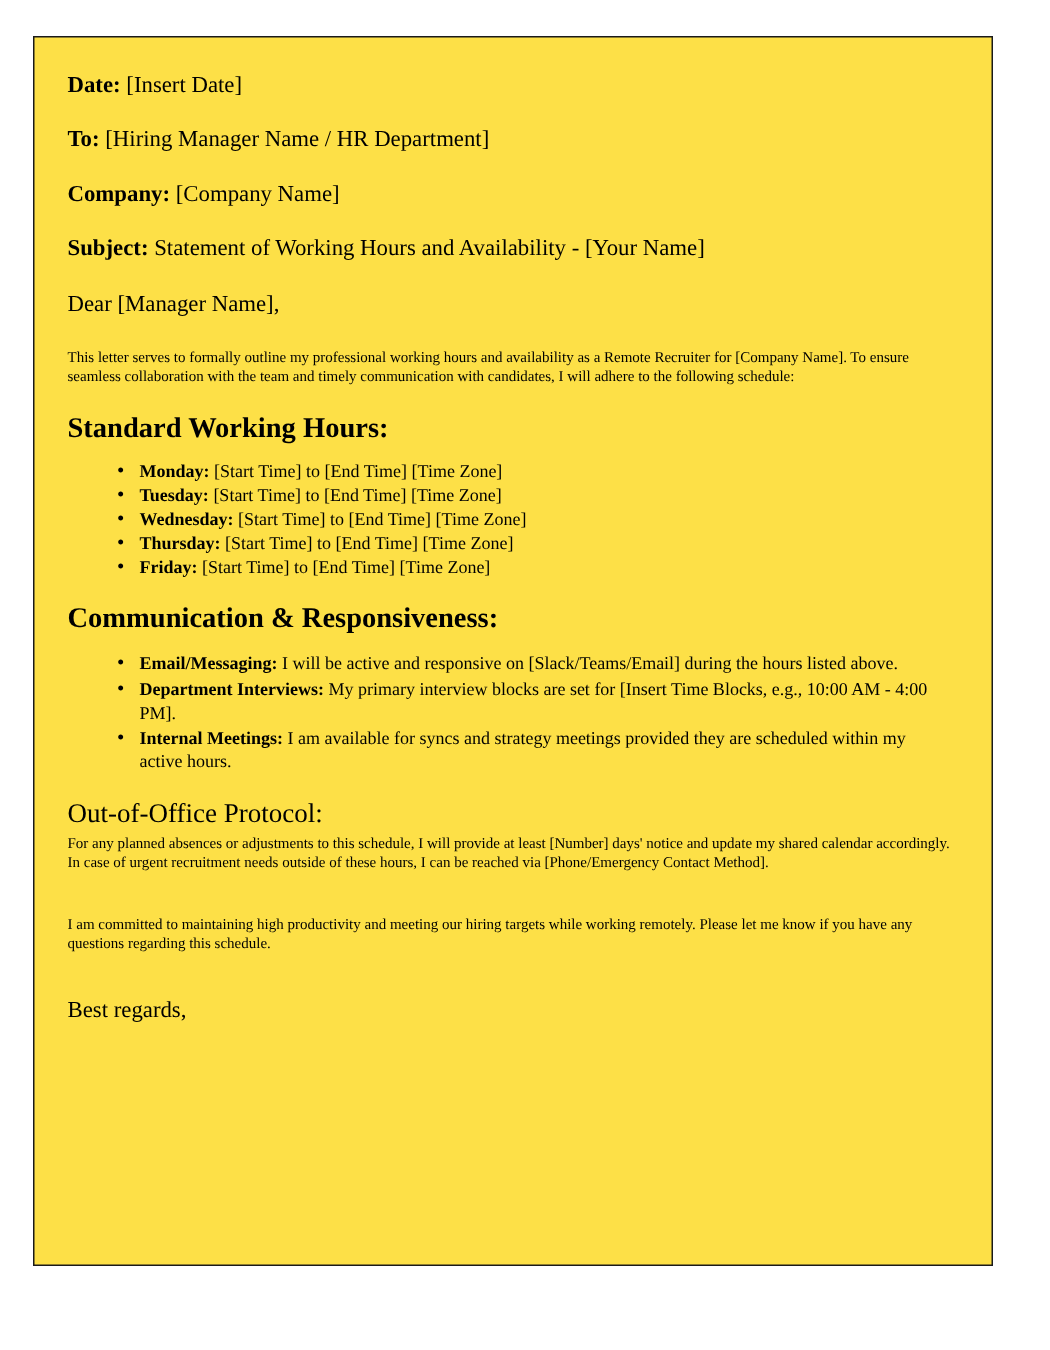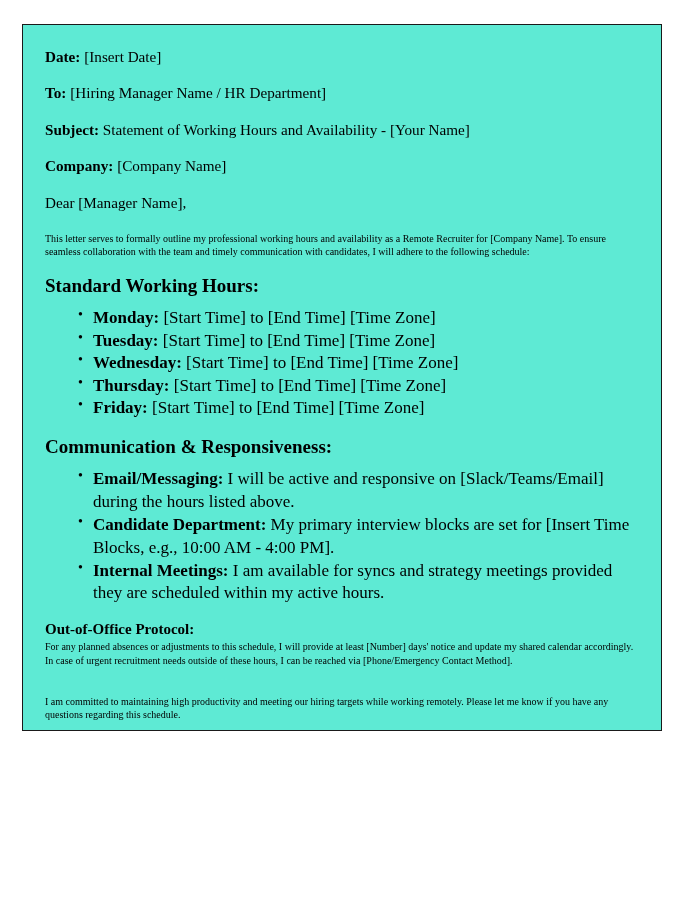--- a/index.html
+++ b/index.html
@@ -13,23 +13,23 @@
     overflow: hidden;
     font-family: "Liberation Serif", "DejaVu Serif", serif;
     color: #000000;
   }
 
   .page {
     position: absolute;
     left: 22px;
     top: 24px;
     width: 640px;
-    height: 707px;
+    height: 820px;
     border: 1.4px solid #1a1a1a;
-    background: #5eead4;
+    background: #fde047;
     box-sizing: border-box;
     overflow: hidden;
   }
 
   .page-inner {
     padding: 22px 26px 0 22px;
   }
 
   .line {
     font-size: 15.2px;
@@ -51,39 +51,39 @@
   }
 
   .heading {
     font-size: 19px;
     font-weight: bold;
     line-height: 1.3;
     margin: 0 0 9px 0;
   }
 
   .heading-attached {
-    font-size: 15px;
-    font-weight: bold;
+    font-size: 18px;
+    font-weight: normal;
     line-height: 1.3;
     margin: 0 0 1px 0;
   }
 
   b, .lbl {
     font-weight: bold;
   }
 
   ul.bullets {
     list-style: none;
     margin: 0 0 15px 0;
     padding: 0 0 0 48px;
   }
 
   ul.bullets li {
     position: relative;
-    font-size: 17px;
+    font-size: 12px;
     line-height: 1.32;
     margin: 0 0 1px 0;
     padding-left: 0;
   }
 
   ul.bullets li::before {
     content: "\2022";
     position: absolute;
     left: -15px;
     top: -1px;
@@ -113,27 +113,27 @@
       <span class="lbl">Date:</span>
       <span>[Insert Date]</span>
     </p>
 
     <p class="line">
       <span class="lbl">To:</span>
       <span>[Hiring Manager Name / HR Department]</span>
     </p>
 
     <p class="line">
-      <span class="lbl">Subject:</span>
-      <span>Statement of Working Hours and Availability - [Your Name]</span>
+      <span class="lbl">Company:</span>
+      <span>[Company Name]</span>
     </p>
 
     <p class="line">
-      <span class="lbl">Company:</span>
-      <span>[Company Name]</span>
+      <span class="lbl">Subject:</span>
+      <span>Statement of Working Hours and Availability - [Your Name]</span>
     </p>
 
     <p class="greeting">Dear [Manager Name],</p>
 
     <p class="para">This letter serves to formally outline my professional working hours and availability as a Remote Recruiter for [Company Name]. To ensure seamless collaboration with the team and timely communication with candidates, I will adhere to the following schedule:</p>
 
     <p class="heading">Standard Working Hours:</p>
 
     <ul class="bullets tight">
       <li>
@@ -153,21 +153,21 @@
       </li>
     </ul>
 
     <p class="heading">Communication &amp; Responsiveness:</p>
 
     <ul class="bullets">
       <li>
         <span class="lbl">Email/Messaging:</span><span> I will be active and responsive on [Slack/Teams/Email] during the hours listed above.</span>
       </li>
       <li>
-        <span class="lbl">Candidate Department:</span><span> My primary interview blocks are set for [Insert Time Blocks, e.g., 10:00 AM - 4:00 PM].</span>
+        <span class="lbl">Department Interviews:</span><span> My primary interview blocks are set for [Insert Time Blocks, e.g., 10:00 AM - 4:00 PM].</span>
       </li>
       <li>
         <span class="lbl">Internal Meetings:</span><span> I am available for syncs and strategy meetings provided they are scheduled within my active hours.</span>
       </li>
     </ul>
 
     <p class="heading-attached">Out-of-Office Protocol:</p>
     <p class="para">For any planned absences or adjustments to this schedule, I will provide at least [Number] days' notice and update my shared calendar accordingly. In case of urgent recruitment needs outside of these hours, I can be reached via [Phone/Emergency Contact Method].</p>
 
     <div class="spacer-sm"></div>

